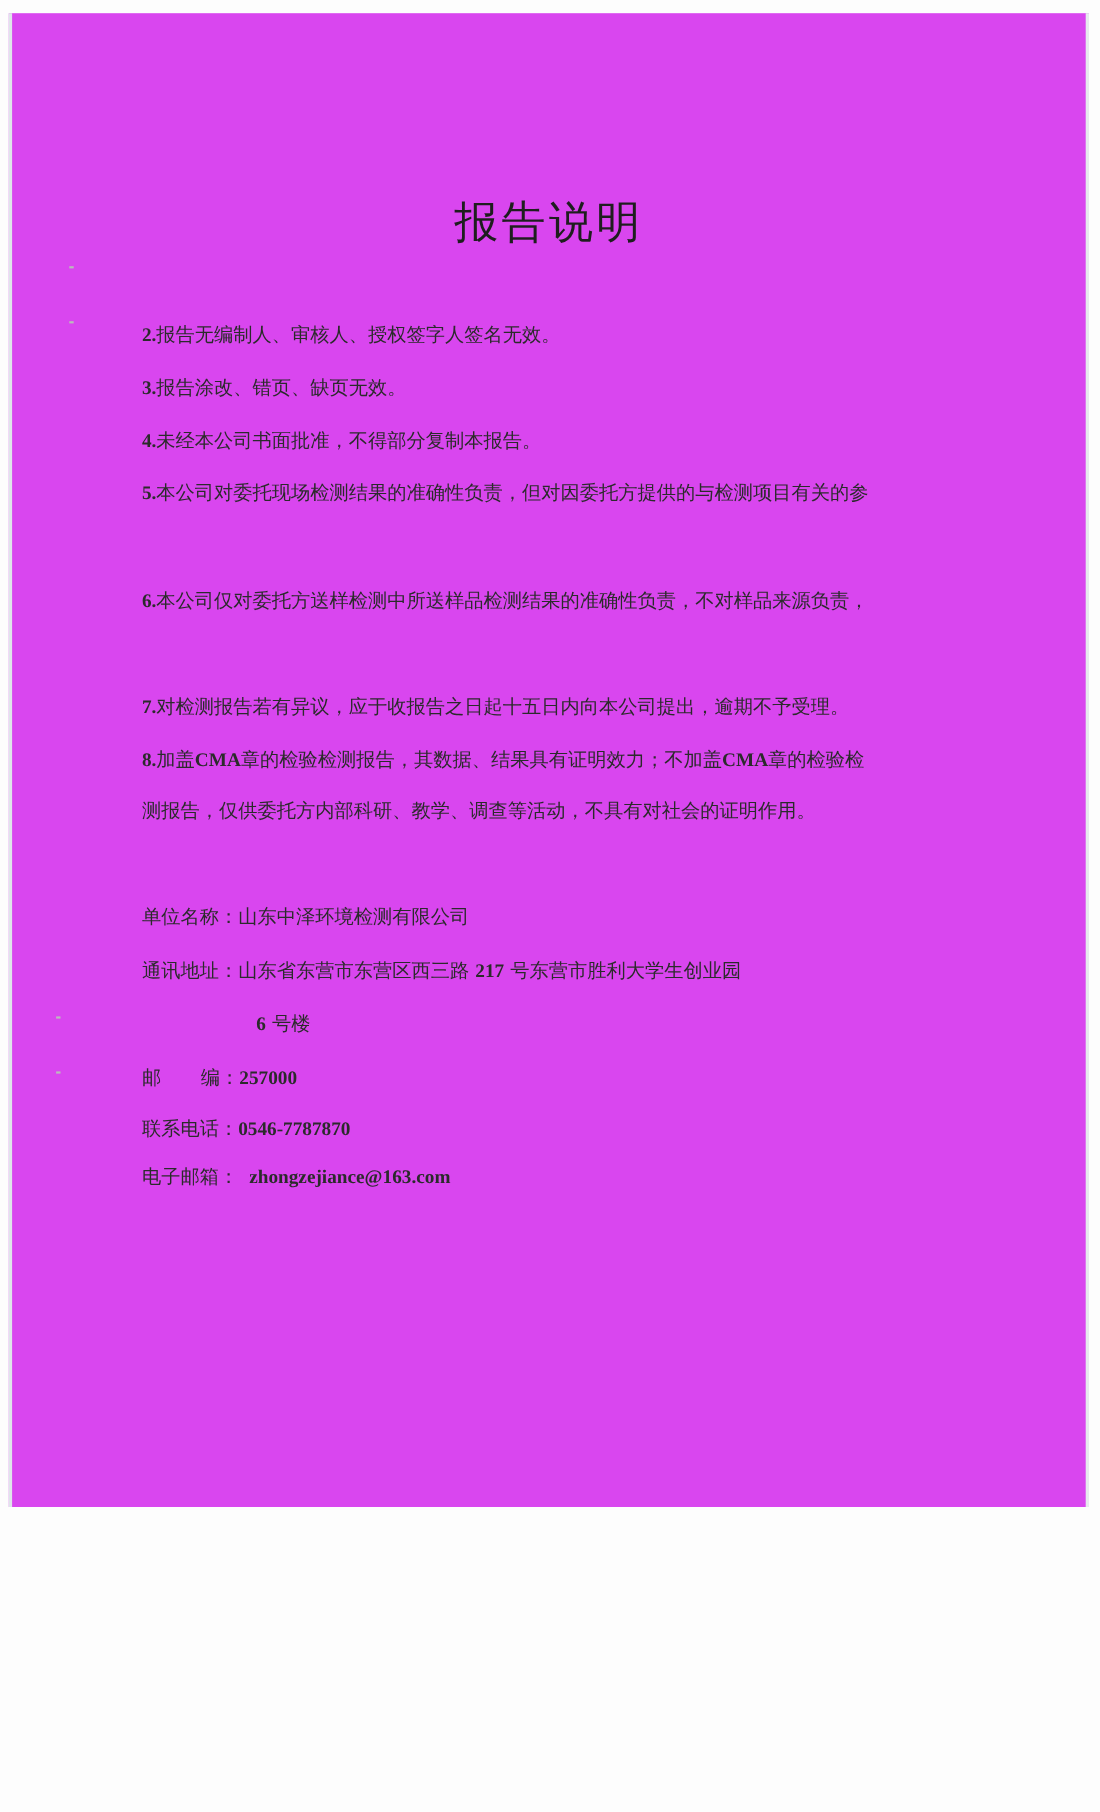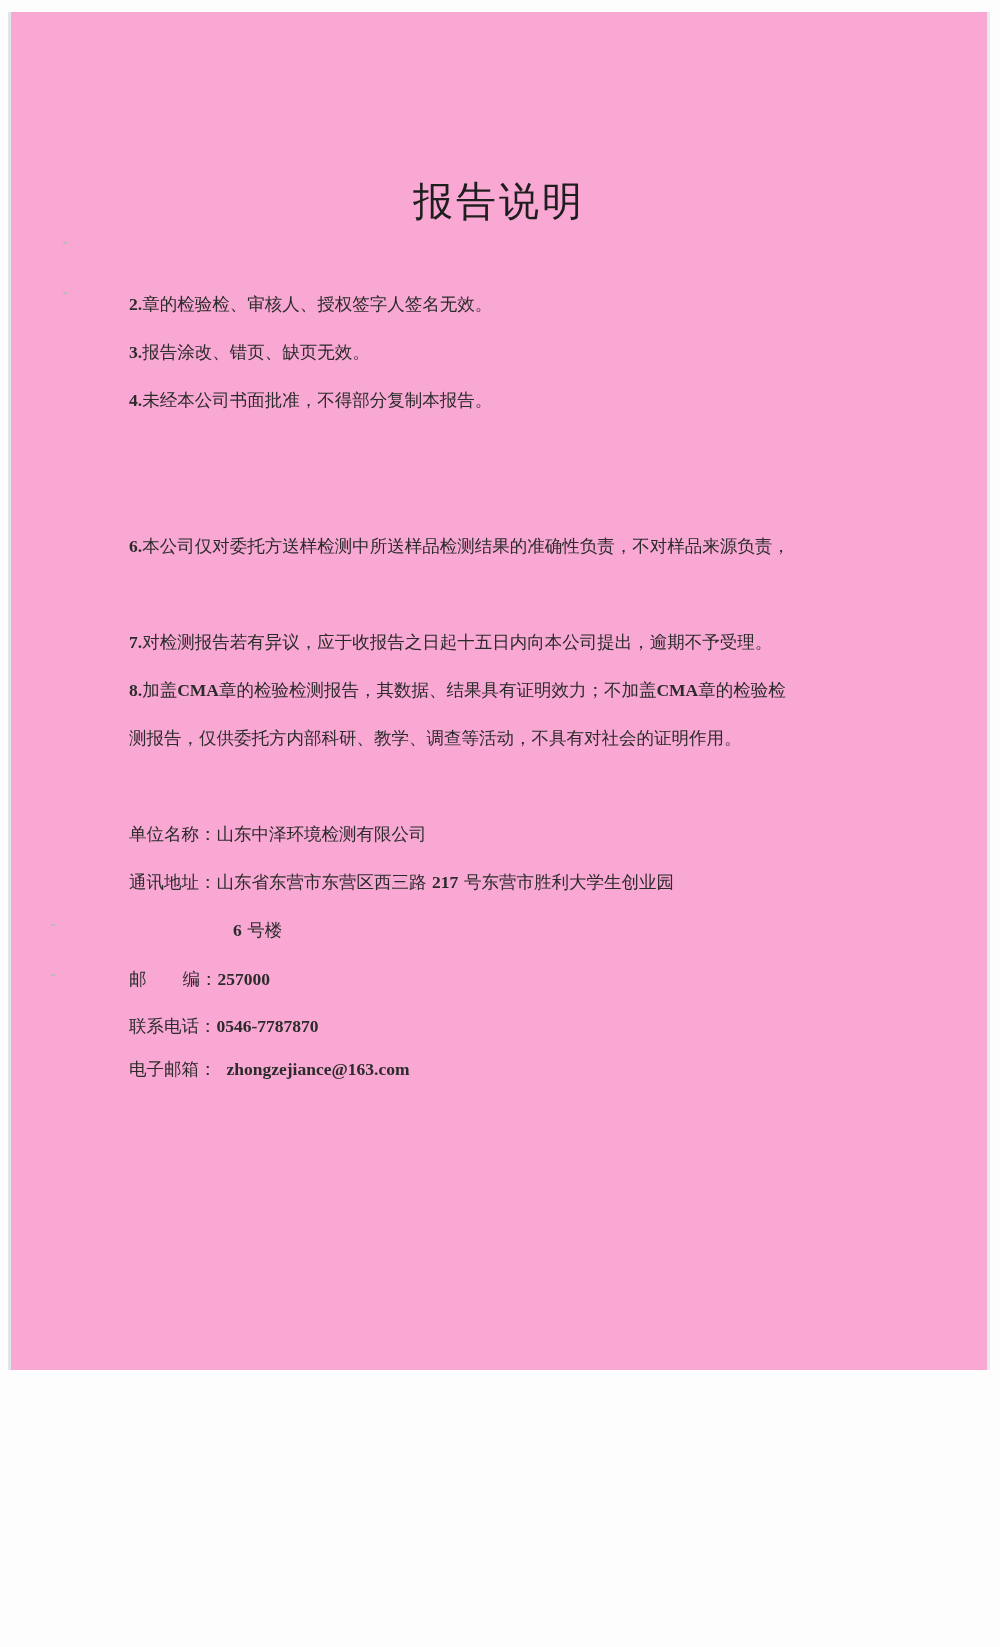--- a/index.html
+++ b/index.html
@@ -8,21 +8,21 @@
       background: #fdfdfd;
       position: relative;
       overflow: hidden;
       font-family: "DejaVu Serif", "Liberation Serif", serif;
       color: #2a2a2a;
     }
     .page {
       position: absolute;
       left: 8px; top: 12px;
       width: 982px; height: 1358px;
-      background: #f9a8d4;
+      background: #d946ef;
       border-left: 3px solid #dfe5ea;
       border-right: 3px solid #e6eaee;
       box-sizing: border-box;
     }
     .title {
       position: absolute;
       left: 0; right: 0; top: 162px;
       text-align: center;
       font-family: "DejaVu Sans", "Liberation Sans", sans-serif;
       font-size: 40px;
@@ -49,27 +49,30 @@
 
 <div class="page">
   <div class="speck" style="left:52px;top:230px;"></div>
   <div class="speck" style="left:52px;top:280px;"></div>
   <div class="speck" style="left:40px;top:912px;"></div>
   <div class="speck" style="left:40px;top:962px;"></div>
 
   <div class="title">报告说明</div>
 
   <div class="line" style="top:280px;">
-    <span class="num">2.</span><span>章的检验检、审核人、授权签字人签名无效。</span>
+    <span class="num">2.</span><span>报告无编制人、审核人、授权签字人签名无效。</span>
   </div>
   <div class="line" style="top:328px;">
     <span class="num">3.</span><span>报告涂改、错页、缺页无效。</span>
   </div>
   <div class="line" style="top:376px;">
     <span class="num">4.</span><span>未经本公司书面批准，不得部分复制本报告。</span>
+  </div>
+  <div class="line" style="top:424px;">
+    <span class="num">5.</span><span>本公司对委托现场检测结果的准确性负责，但对因委托方提供的与检测项目有关的参</span>
   </div>
   <div class="line" style="top:522px;">
     <span class="num">6.</span><span>本公司仅对委托方送样检测中所送样品检测结果的准确性负责，不对样品来源负责，</span>
   </div>
   <div class="line" style="top:618px;">
     <span class="num">7.</span><span>对检测报告若有异议，应于收报告之日起十五日内向本公司提出，逾期不予受理。</span>
   </div>
   <div class="line" style="top:666px;">
     <span class="num">8.</span><span>加盖</span><span class="b">CMA</span><span>章的检验检测报告，其数据、结果具有证明效力；不加盖</span><span class="b">CMA</span><span>章的检验检</span>
   </div>

